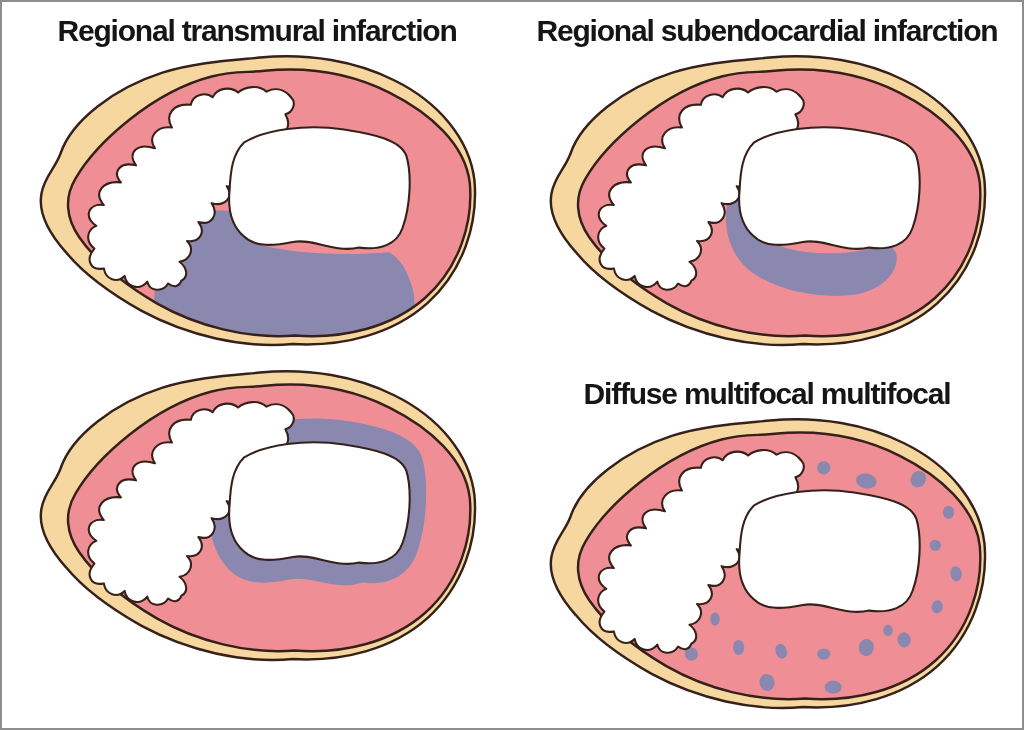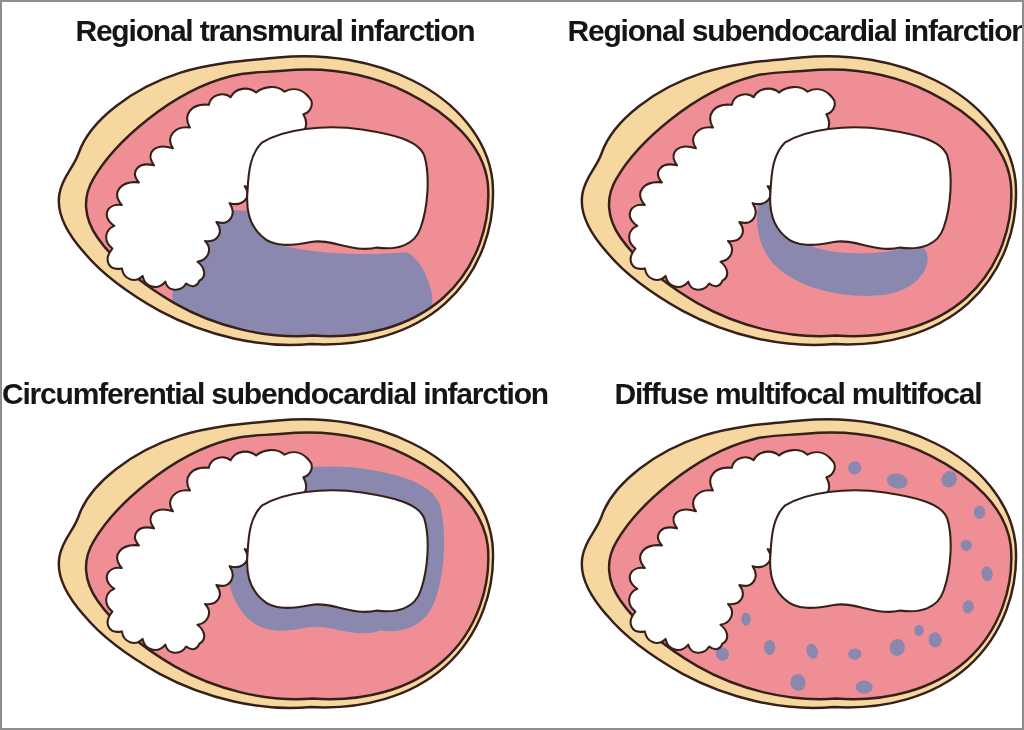--- a/index.html
+++ b/index.html
@@ -78,21 +78,20 @@
           <path d="M 243,8 C 295,3 345,12 385,32 C 432,55 465,94 470,138 C 474,184 458,234 420,268 C 384,300 332,314 278,311 C 226,316 166,302 118,276 C 86,258 56,236 38,214 C 22,196 8,174 12,152 C 15,134 26,126 32,110 C 44,74 90,40 140,24 C 175,13 212,11 243,8 Z" fill="#f6d7a0" stroke="#36201a" stroke-width="2.6"></path>
           <path d="M 248,22 C 298,17 342,26 380,45 C 424,67 460,100 465,140 C 469,182 454,230 418,262 C 383,293 332,306 280,302 C 230,306 176,292 134,268 C 100,248 70,224 52,198 C 38,178 36,156 48,136 C 70,98 130,44 192,28 C 214,22 230,24 248,22 Z" fill="#ef8f95" stroke="none"></path>
           <path d="M 203,148 C 192,172 195,205 214,226 C 238,252 290,264 332,259 C 357,255 374,241 377,224 C 379,211 370,204 357,208 C 330,216 292,218 262,210 C 237,203 224,186 222,164 C 220,150 211,141 203,148 Z" fill="#8b88b0" clip-path="url(#pinkClip1)"></path>
           <path d="M 248,22 C 298,17 342,26 380,45 C 424,67 460,100 465,140 C 469,182 454,230 418,262 C 383,293 332,306 280,302 C 230,306 176,292 134,268 C 100,248 70,224 52,198 C 38,178 36,156 48,136 C 70,98 130,44 192,28 C 214,22 230,24 248,22 Z" fill="none" stroke="#36201a" stroke-width="2.6"></path>
           <path d="M 250,44 C 242,37 228,38 220,45 C 212,38 198,40 193,50 C 186,44 172,47 170,58 C 152,56 142,68 150,82 C 134,80 124,92 132,104 C 114,98 102,108 112,122 C 96,118 86,128 96,140 C 78,138 66,150 78,164 C 62,162 56,176 70,186 C 60,190 58,202 68,210 C 58,222 64,234 78,231 C 80,243 92,247 100,239 C 102,251 116,255 124,245 C 126,255 140,257 146,247 C 152,252 158,250 160,244 C 168,240 166,230 158,224 C 170,222 174,210 166,202 C 180,204 186,192 178,182 C 192,186 200,174 192,162 C 206,166 216,156 208,144 C 222,148 232,138 224,126 C 238,130 248,120 242,106 C 254,112 266,102 258,88 C 268,92 278,82 270,68 C 278,66 282,56 276,50 C 268,40 258,40 250,44 Z" fill="#ffffff" stroke="#36201a" stroke-width="2.2" stroke-linejoin="round"></path>
           <path d="M 226,98 C 248,84 292,78 332,84 C 364,89 392,95 398,112 C 404,132 402,166 394,188 C 388,206 370,212 348,209 C 322,215 300,199 278,203 C 258,207 238,209 226,197 C 212,185 209,168 211,148 C 212,128 214,110 226,98 Z" fill="#ffffff" stroke="#36201a" stroke-width="2.2"></path>
         </svg>
       </div>
   </section>
   <section class="panel">
-    <h2>Circumferential subendocardial infarction</h2>
     <div class="heart">
         <svg viewBox="0 0 480 330" preserveAspectRatio="xMidYMid meet">
           <defs>
             <clipPath id="pinkClip2">
               <path d="M 248,22 C 298,17 342,26 380,45 C 424,67 460,100 465,140 C 469,182 454,230 418,262 C 383,293 332,306 280,302 C 230,306 176,292 134,268 C 100,248 70,224 52,198 C 38,178 36,156 48,136 C 70,98 130,44 192,28 C 214,22 230,24 248,22 Z"></path>
             </clipPath>
           </defs>
           <path d="M 243,8 C 295,3 345,12 385,32 C 432,55 465,94 470,138 C 474,184 458,234 420,268 C 384,300 332,314 278,311 C 226,316 166,302 118,276 C 86,258 56,236 38,214 C 22,196 8,174 12,152 C 15,134 26,126 32,110 C 44,74 90,40 140,24 C 175,13 212,11 243,8 Z" fill="#f6d7a0" stroke="#36201a" stroke-width="2.6"></path>
           <path d="M 248,22 C 298,17 342,26 380,45 C 424,67 460,100 465,140 C 469,182 454,230 418,262 C 383,293 332,306 280,302 C 230,306 176,292 134,268 C 100,248 70,224 52,198 C 38,178 36,156 48,136 C 70,98 130,44 192,28 C 214,22 230,24 248,22 Z" fill="#ef8f95" stroke="none"></path>
           <path d="M 214,76 C 242,58 296,52 340,60 C 376,66 406,76 414,96 C 422,120 420,168 410,196 C 402,222 380,234 352,230 C 322,240 298,222 274,227 C 250,232 226,233 210,216 C 192,197 188,172 190,146 C 192,118 196,94 214,76 Z" fill="#8b88b0" clip-path="url(#pinkClip2)"></path>

